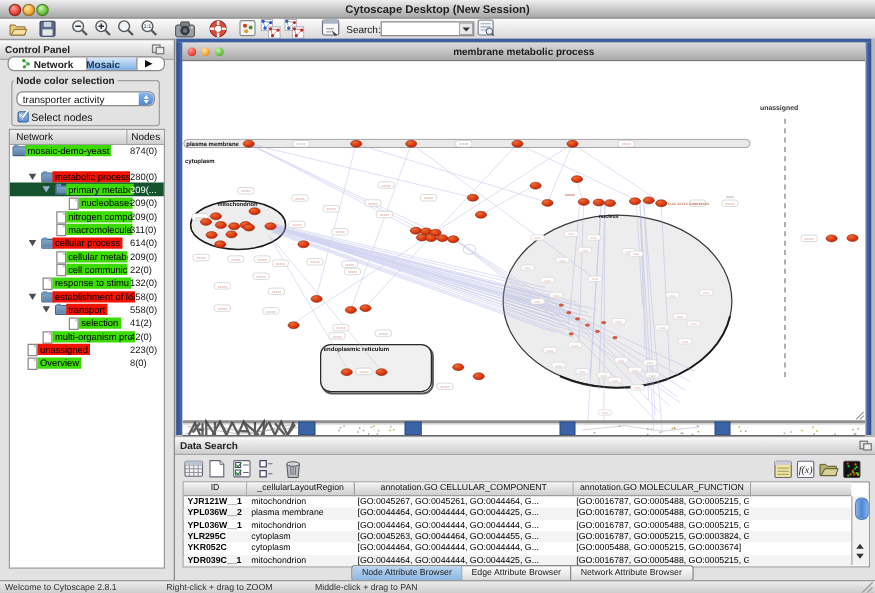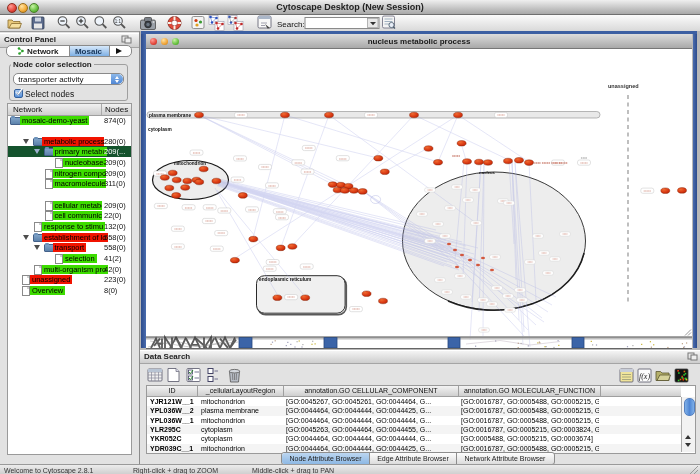--- a/index.html
+++ b/index.html
@@ -147,21 +147,21 @@
   <div class="abs" style="left:6px;top:13px;width:124px;height:10px;background:#fff;border:1px solid #8a8a8a;border-radius:5px;overflow:hidden;">
     <div style="position:absolute;left:62px;top:0;width:39px;height:10px;background:linear-gradient(#d6e8fa,#7fb0e4);border-left:1px solid #8a8a8a;border-right:1px solid #8a8a8a;"></div>
   </div>
   <svg class="abs" style="left:17px;top:15px" width="8" height="8" viewBox="0 0 8 8">
       <circle cx="2" cy="1.5" r="1.3" fill="#2da12d"></circle>
       <circle cx="5.5" cy="4" r="1.3" fill="#2da12d"></circle>
       <circle cx="2.5" cy="6.5" r="1.3" fill="#2da12d"></circle>
       <path d="M2 1.5L5.5 4L2.5 6.5" stroke="#2da12d" stroke-width="0.7" fill="none"></path>
     </svg>
   <div class="abs" style="left:27px;top:14.5px;font-size:8px;font-weight:bold;color:#222;">Network</div>
-  <div class="abs" style="left:69px;top:14.5px;width:39px;text-align:center;font-size:8px;font-weight:bold;color:#17365a;">Mosaic</div>
+  <div class="abs" style="left:69px;top:14.5px;width:39px;font-size:8px;font-weight:bold;color:#17365a;">Mosaic</div>
   <div class="abs" style="left:116px;top:15.5px;width:0;height:0;border-top:3.5px solid transparent;border-bottom:3.5px solid transparent;border-left:6px solid #111;"></div>
 
   <div class="abs gb" style="left:9px;top:32px;width:117px;height:35px;"></div>
   <div class="abs gbl" style="left:11px;top:28px;">Node color selection</div>
   <div class="abs combo" style="left:13px;top:41px;width:109px;height:10px;">
     <div style="position:absolute;left:2px;top:1px;font-size:8px;color:#111;">&nbsp;transporter activity</div>
     <div class="cap" style="position:absolute;right:0;top:0;width:12px;height:10px;">
       <div style="position:absolute;left:3.5px;top:1.5px;width:0;height:0;border-left:2.5px solid transparent;border-right:2.5px solid transparent;border-bottom:3px solid #fff;"></div>
       <div style="position:absolute;left:3.5px;top:5.5px;width:0;height:0;border-left:2.5px solid transparent;border-right:2.5px solid transparent;border-top:3px solid #fff;"></div>
     </div>
@@ -204,20 +204,26 @@
     <div class="trow" style="top:63.7px">
         <span class="file" style="left:36.5px"></span>
         <span class="tlab g" style="left:44.5px;max-width:49px;overflow:hidden">nitrogen compo</span>
         <span class="tnum" style="left:96px">209(0)</span>
       </div>
     <div class="trow" style="top:74.4px">
         <span class="file" style="left:36.5px"></span>
         <span class="tlab g" style="left:44.5px;max-width:49px;overflow:hidden">macromolecule</span>
         <span class="tnum" style="left:96px">311(0)</span>
       </div>
+    <div class="trow" style="top:85px">
+        <span class="arr" style="left:15px"></span>
+        <span class="fold" style="left:24.5px"></span>
+        <span class="tlab r" style="left:34px;max-width:54px;overflow:hidden">cellular process</span>
+        <span class="tnum" style="left:96px">614(0)</span>
+      </div>
     <div class="trow" style="top:95.7px">
         <span class="file" style="left:36.5px"></span>
         <span class="tlab g" style="left:44.5px;max-width:45px;overflow:hidden">cellular metabo</span>
         <span class="tnum" style="left:96px">209(0)</span>
       </div>
     <div class="trow" style="top:106.3px">
         <span class="file" style="left:36.5px"></span>
         <span class="tlab g" style="left:44.5px;max-width:45px;overflow:hidden">cell communicat</span>
         <span class="tnum" style="left:96px">22(0)</span>
       </div>
@@ -264,21 +270,21 @@
 <div class="abs" style="left:139px;top:31px;width:1px;height:433px;background:#8a8a8a;"></div>
 
 <div class="abs" style="left:140px;top:31px;width:560px;height:319px;background:#b8b8b8;"></div>
 <div class="abs" style="left:141px;top:31px;width:556px;height:3px;background:#3c5fa2;"></div>
 <div class="abs" style="left:141px;top:34px;width:5px;height:314px;background:linear-gradient(90deg,#2d4c8c,#4a6cae);"></div>
 <div class="abs" style="left:692.5px;top:34px;width:4.5px;height:314px;background:linear-gradient(90deg,#4a6cae,#2d4c8c);"></div>
 <div class="abs" style="left:146px;top:34px;width:546px;height:14px;background:linear-gradient(#dcdcdc,#a9a9a9);border-bottom:1px solid #777;"></div>
 <div class="abs light" style="left:150px;top:37.5px;width:7px;height:7px;background:radial-gradient(circle at 35% 30%,#ff9d96,#e4463a 60%,#a02117);"></div>
 <div class="abs light" style="left:161px;top:37.5px;width:7px;height:7px;background:radial-gradient(circle at 35% 30%,#ffe2a0,#f0a336 60%,#c07b14);"></div>
 <div class="abs light" style="left:172px;top:37.5px;width:7px;height:7px;background:radial-gradient(circle at 35% 30%,#c8f3a4,#67c03f 60%,#3e8f1d);"></div>
-<div class="abs" style="left:146px;top:36.5px;width:546px;text-align:center;font-size:8px;font-weight:bold;color:#1a1a1a;">nucleus metabolic process</div>
+<div class="abs" style="left:146px;top:36.5px;width:546px;text-align:center;font-size:8px;font-weight:bold;color:#1a1a1a;">membrane metabolic process</div>
 <div class="abs" style="left:146px;top:49px;width:546px;height:299px;background:#fff;overflow:hidden;" id="canvaswrap">
 <svg width="546" height="299" viewBox="146 49 546 299" style="position:absolute;left:0;top:0">
 <defs>
         <radialGradient id="ng" cx="0.35" cy="0.3" r="0.9">
           <stop offset="0" stop-color="#f06a30"></stop>
           <stop offset="0.6" stop-color="#d63410"></stop>
           <stop offset="1" stop-color="#a02404"></stop>
         </radialGradient>
       </defs>
       <rect x="147" y="111.5" width="453" height="6.5" rx="3.2" fill="#e9e9e9" stroke="#9a9a9a" stroke-width="0.7"></rect>

